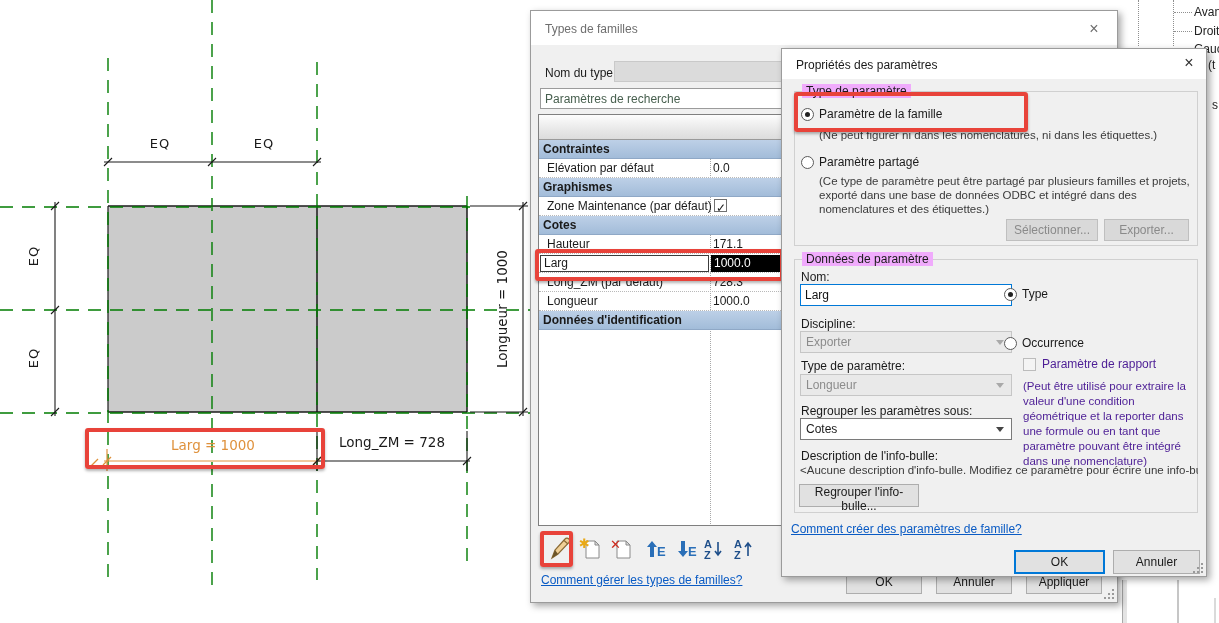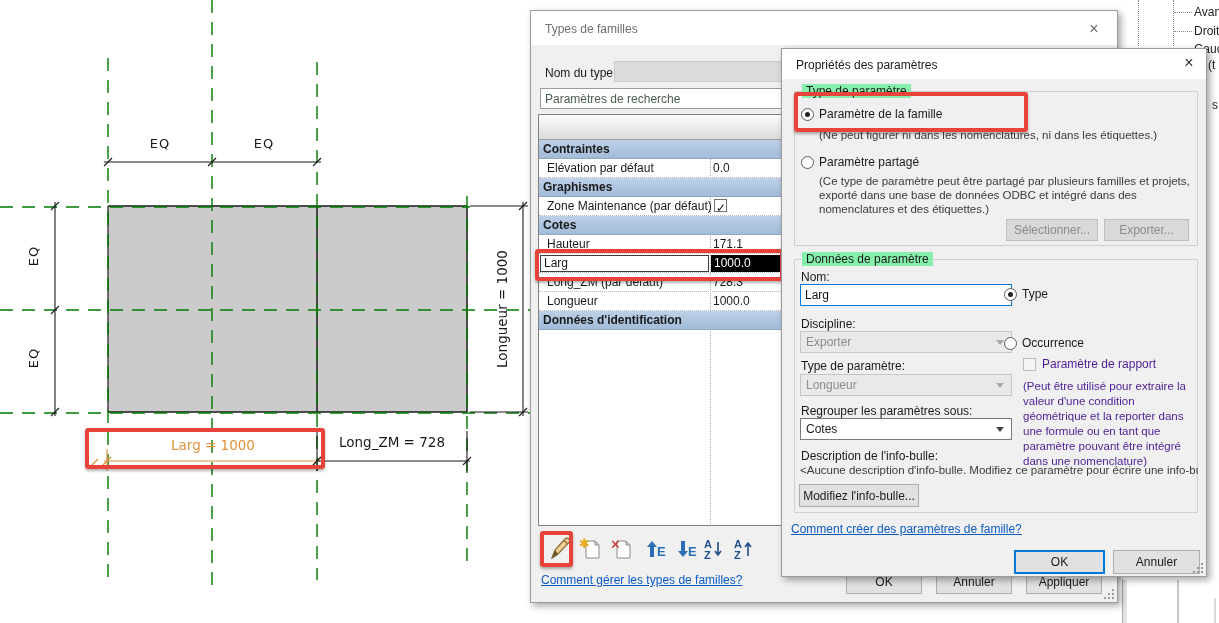--- a/index.html
+++ b/index.html
@@ -14,21 +14,21 @@
   .titlebar { position:absolute; left:0; top:0; right:0; height:30px; background:#ffffff; }
   .title-text { position:absolute; left:14px; top:9px; font-size:12px; }
   .close-x { position:absolute; top:7px; width:18px; height:18px; text-align:center;
              font-size:16px; line-height:18px; color:#6e6e6e; cursor:default; }
   .btn { position:absolute; background:#e1e1e1; border:1px solid #adadad; font-size:12px;
          font-family:"Liberation Sans",sans-serif; text-align:center; color:#1a1a1a; }
   .btn.default { border:2px solid #0078d7; }
   .btn:disabled, .btn.disabled { background:#d9d9d9; border-color:#bfbfbf; color:#8a8a8a; }
   .link { color:#0a5bc4; text-decoration:underline; font-size:12px; cursor:pointer; }
   .group { position:absolute; border:1px solid #d0d0d0; }
-  .legend { position:absolute; top:-8px; left:7px; background:#86efac; padding:0 4px; font-size:12px; }
+  .legend { position:absolute; top:-8px; left:7px; background:#f0abfc; padding:0 4px; font-size:12px; }
   .radio { position:absolute; width:13px; height:13px; border:1px solid #5a5a5a; border-radius:50%;
            background:#fff; }
   .radio.sel::after { content:""; position:absolute; left:3px; top:3px; width:5px; height:5px;
            border-radius:50%; background:#222; }
   .check { position:absolute; width:13px; height:13px; border:1px solid #707070; background:#fff; }
   .check.dis { border-color:#bcbcbc; background:#f4f4f4; }
   .check.on::after { content:"\2713"; position:absolute; left:1px; top:-1px; font-size:12px; color:#222; }
   .combo { position:absolute; height:22px; border:1px solid #7a7a7a; background:#fff;
            font-size:12px; line-height:20px; padding-left:5px; }
   .combo .chev { position:absolute; right:7px; top:8px; width:0; height:0;
@@ -325,21 +325,21 @@
     <div class="abs small gray" style="left:241px; top:330px; width:172px; line-height:15px;">(Peut être utilisé pour extraire la valeur d'une condition géométrique et la reporter dans une formule ou en tant que paramètre pouvant être intégré dans une nomenclature)</div>
 
     <div class="abs" style="left:19px; top:355px;">Regrouper les paramètres sous:</div>
     <div class="combo" style="left:18px; top:369px; width:212px;">
       <span>Cotes</span>
       <span class="chev"></span>
     </div>
 
     <div class="abs" style="left:19px; top:400px;">Description de l'info-bulle:</div>
     <div class="abs small" style="left:18px; top:415px; width:398px; color:#3a3a3a; white-space:nowrap; overflow:hidden;">&lt;Aucune description d'info-bulle. Modifiez ce paramètre pour écrire une info-bulle</div>
-    <button class="btn" style="left:17px; top:435px; width:120px; height:23px;">Modifiez l'info-bulle...</button>
+    <button class="btn" style="left:17px; top:435px; width:120px; height:23px;">Regrouper l'info-bulle...</button>
 
     <a class="link abs" style="left:9px; top:473px;">Comment créer des paramètres de famille?</a>
 
     <button class="btn default" style="left:232px; top:501px; width:91px; height:24px;">OK</button>
     <button class="btn" style="left:331px; top:501px; width:87px; height:24px;">Annuler</button>
     <div class="grip abs" style="right:0; bottom:0; width:14px; height:14px;"></div>
   </div>
 
   <div class="redbox" style="left:794px; top:92px; width:234px; height:40px; z-index:25;"></div>
 

